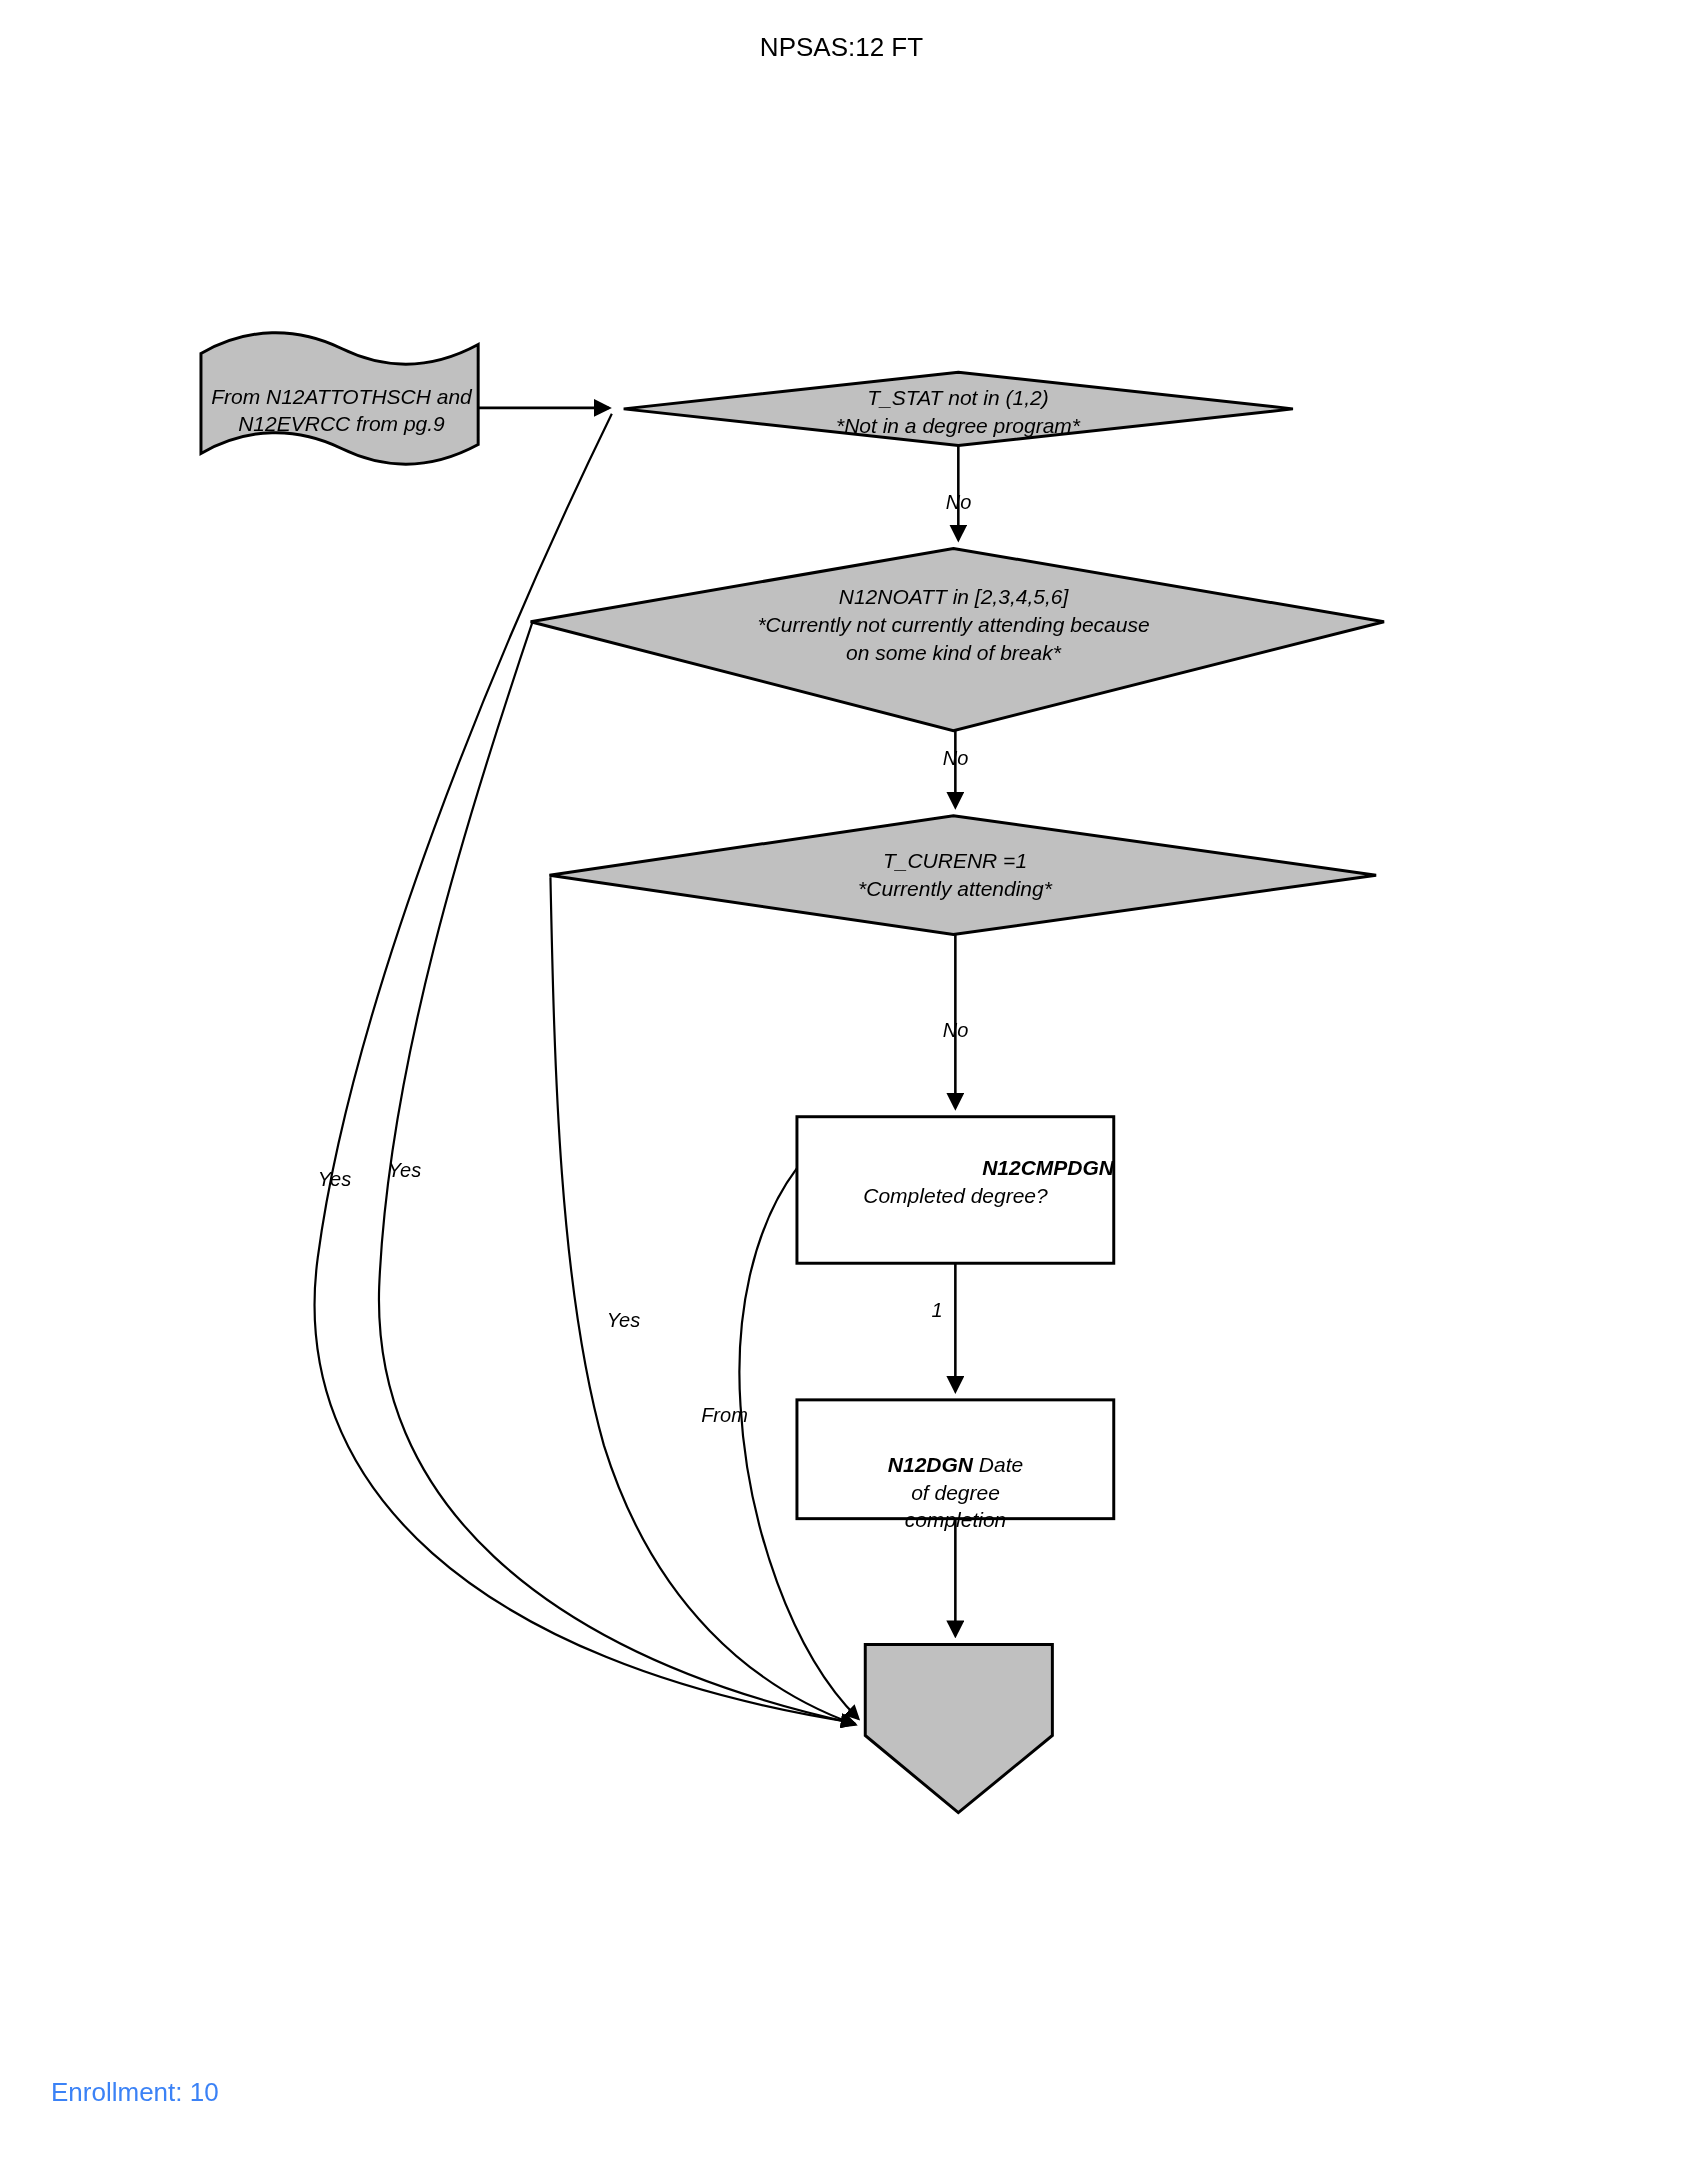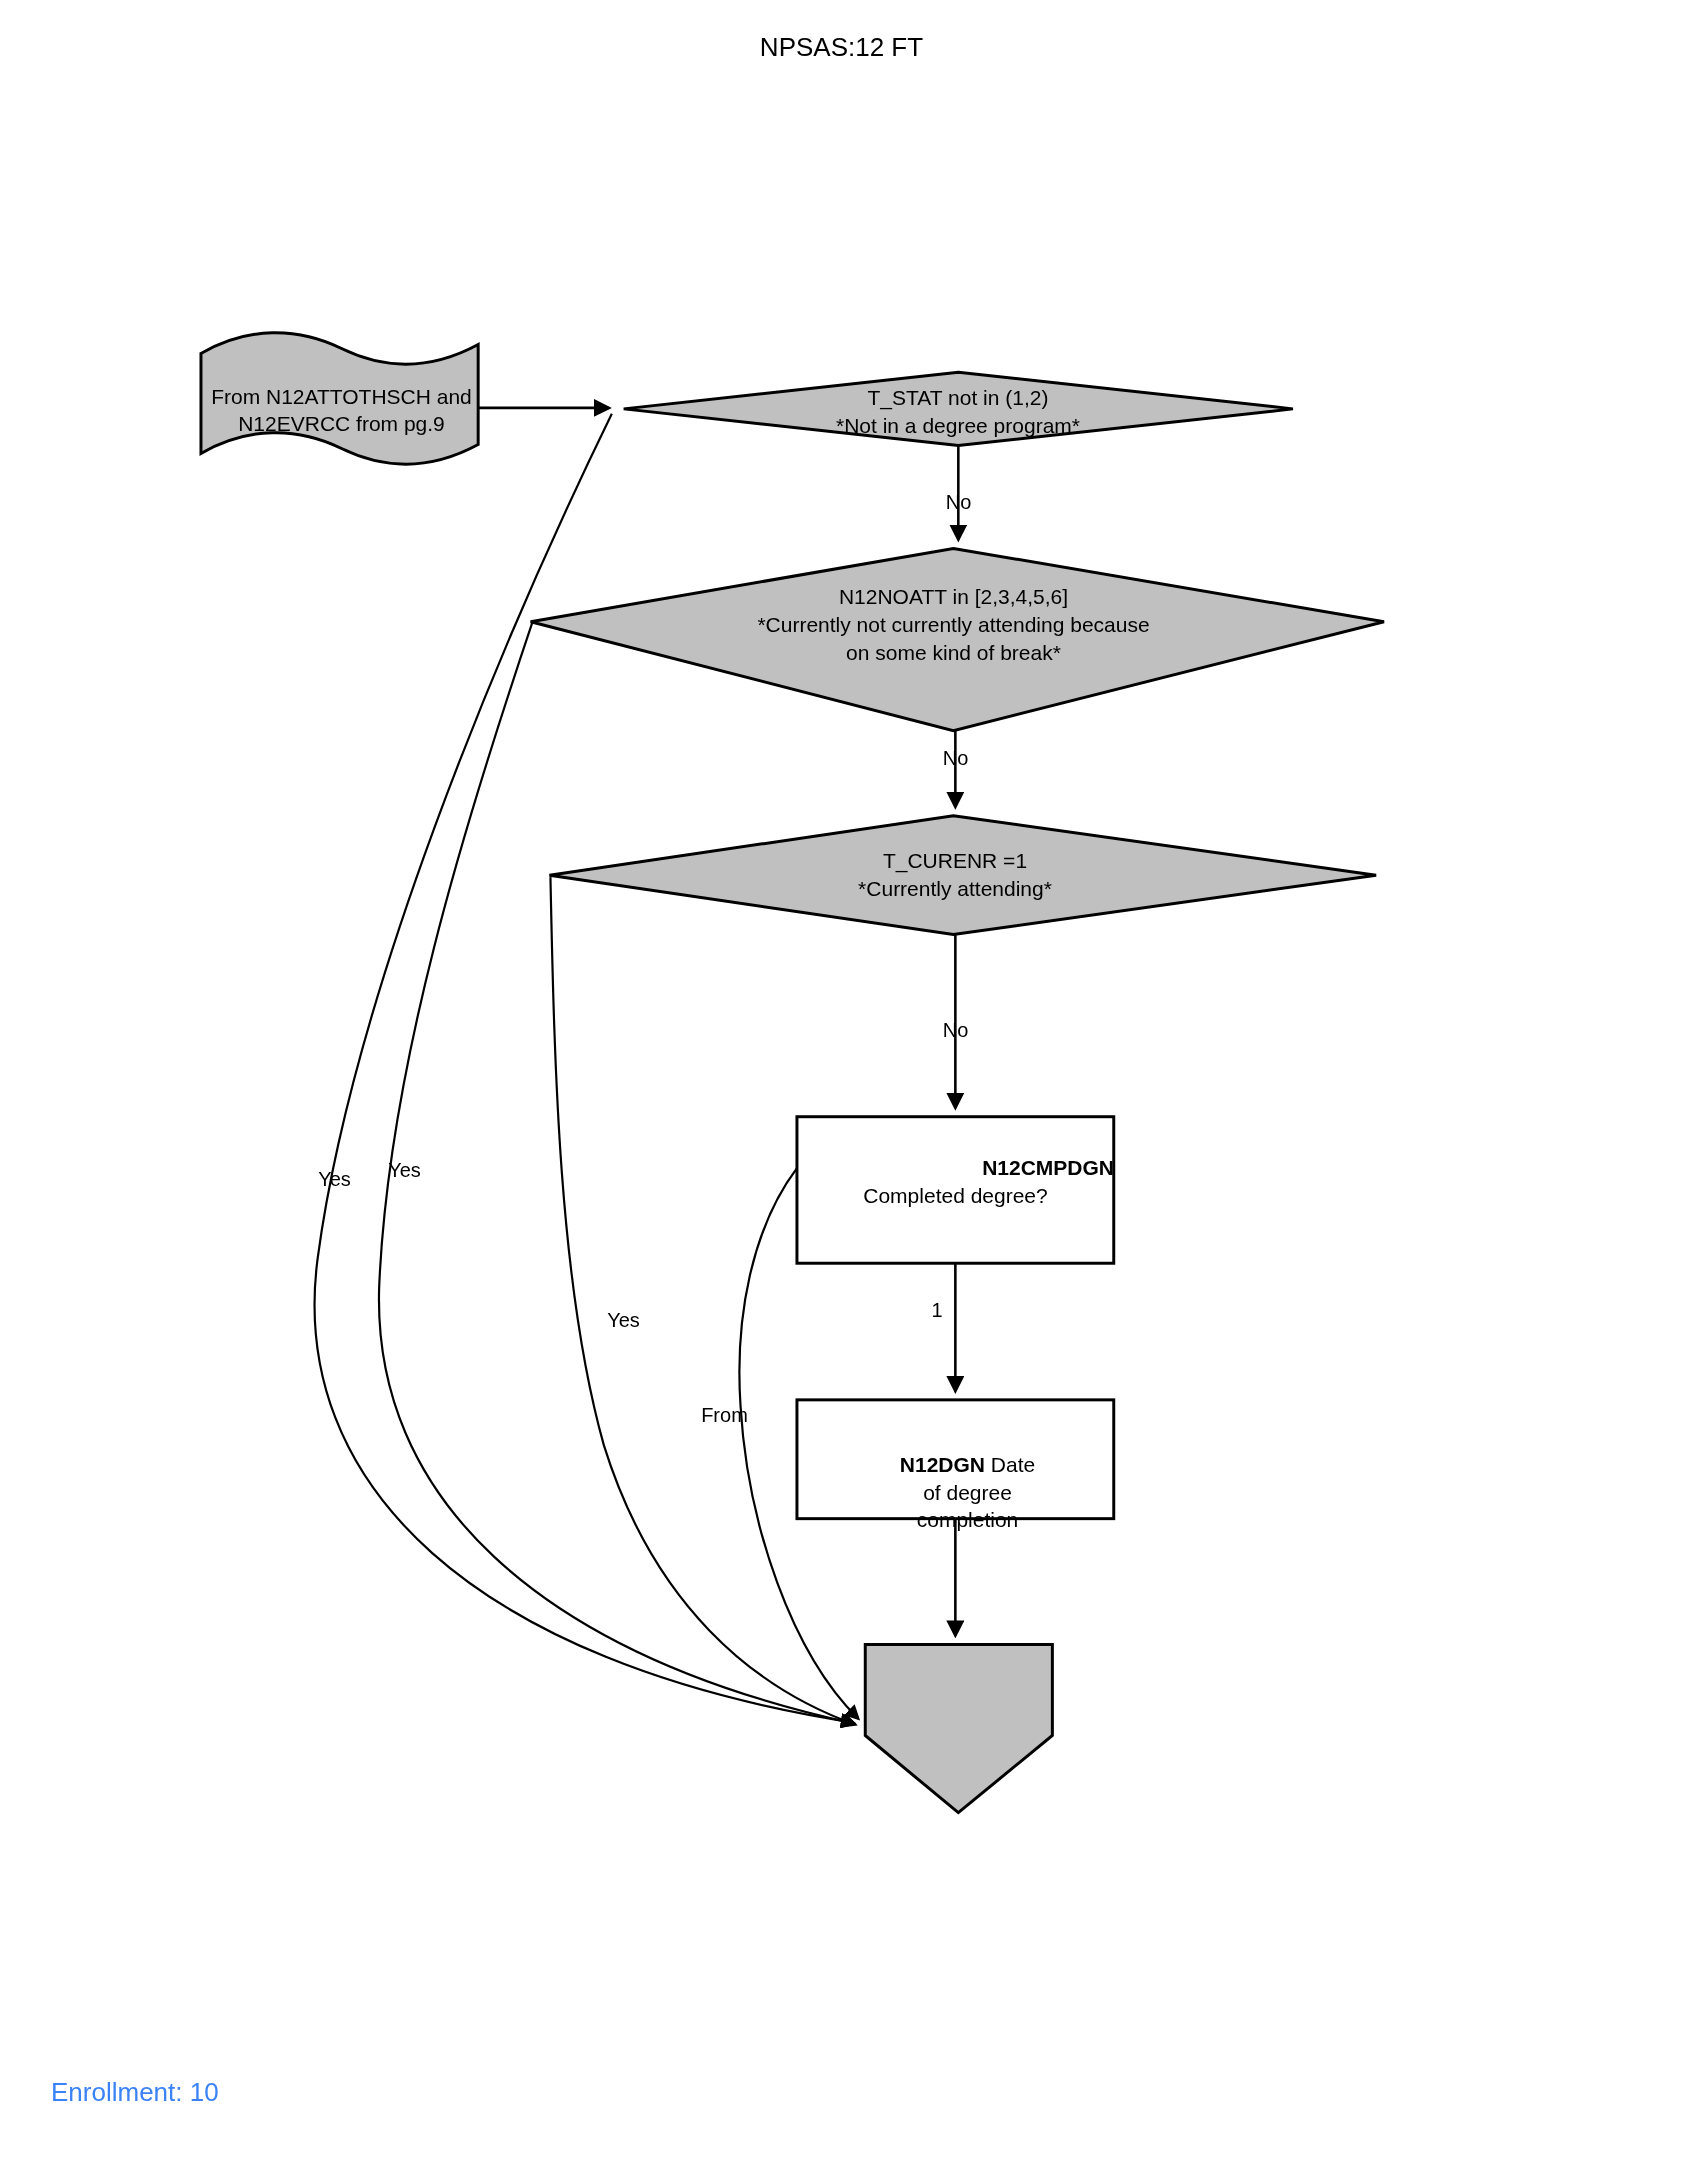--- a/index.html
+++ b/index.html
@@ -28,20 +28,21 @@
   .conn-thin  { fill: none; stroke: #000000; stroke-width: 2.2; }
 
   .txt {
     position: absolute;
     text-align: center;
     font-family: "Liberation Sans", sans-serif;
     color: #000000;
     white-space: pre-line;
     line-height: 1.30;
     pointer-events: none;
+    font-style: italic;
   }
   .node-text { font-size: 21px; }
   .edge-label { font-size: 20px; }
   .bold { font-weight: bold; text-align: right; }
 
   #doc-title {
     position: absolute;
     left: 0;
     top: 32px;
     width: 1683px;
@@ -131,21 +132,21 @@
   <div class="txt node-text" style="left:706px; top:583px; width:495px;">N12NOATT in [2,3,4,5,6]</div>
   <div class="txt node-text" style="left:706px; top:611px; width:495px;">*Currently not currently attending because</div>
   <div class="txt node-text" style="left:706px; top:639px; width:495px;text-align:center;">on some kind of break*</div>
 
   <div class="txt node-text" style="left:757px; top:847px; width:396px;">T_CURENR =1</div>
   <div class="txt node-text" style="left:757px; top:875px; width:396px;">*Currently attending*</div>
 
   <div class="txt node-text bold" style="left:797px; top:1154px; width:317px;">N12CMPDGN</div>
   <div class="txt node-text" style="left:797px; top:1182px; width:317px;">Completed degree?</div>
 
-  <div class="txt node-text" style="left:797px; top:1424px; width:317px;margin-left:12px;">
+  <div class="txt node-text" style="left:797px; top:1424px; width:317px;">
     <span class="bold">N12DGN</span><span> Date
 of degree
 completion</span>
   </div>
 
 
   <div class="txt edge-label" style="left:909px; top:489px; width:99px;">No</div>
 
   <div class="txt edge-label" style="left:906px; top:745px; width:99px;">No</div>
 

